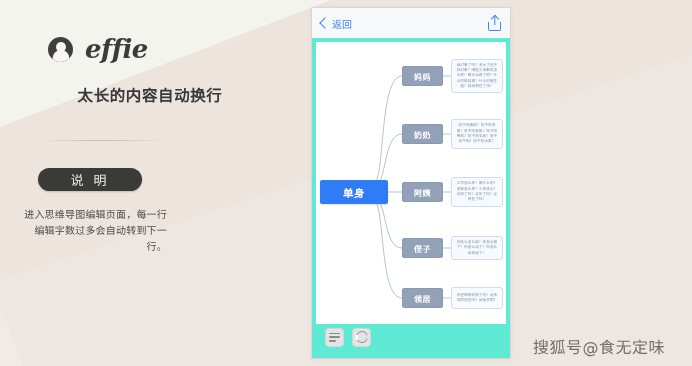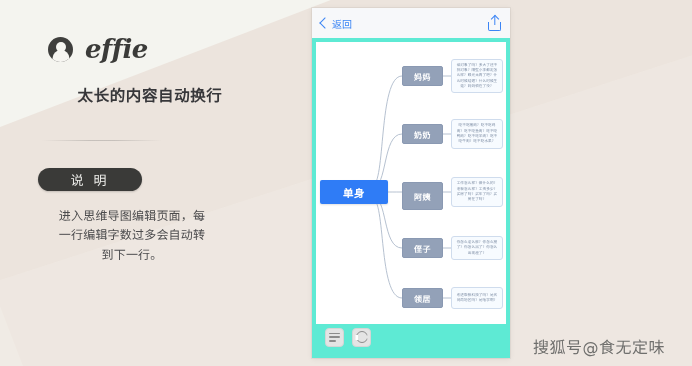--- a/index.html
+++ b/index.html
@@ -87,24 +87,23 @@
     display:flex;align-items:center;justify-content:center;
     font-family:"DejaVu Sans","Liberation Sans",sans-serif;
     font-size:13px;letter-spacing:3px;font-weight:400;
     border:none;cursor:pointer;
     box-shadow:0 1px 2px rgba(0,0,0,.18);
     padding:0;
   }
   .blurb{
     position:absolute;left:17px;top:207px;width:150px;
     font-family:"DejaVu Sans","Liberation Sans",sans-serif;
-    font-size:12px;line-height:1.62;
+    font-size:10px;line-height:1.62;
     color:#4b4b4d;letter-spacing:.2px;
-    text-align:center;
-    margin-left:40px;
+    text-align:right;
   }
 
   
   .phone{
     position:absolute;left:312px;top:8px;
     width:198px;height:350px;
     background:#5eead4;
     z-index:5;
     box-shadow:0 0 0 1px rgba(0,0,0,.045), 0 1px 6px rgba(0,0,0,.07);
     overflow:hidden;
@@ -286,21 +285,21 @@
           <span>谈对象了吗？多大了还不找对象？隔壁小李都定怎么样？眼光太高了吧？什么时候结婚？什么时候生娃？妈妈很在了没？</span>
         </div>
 
         <div class="node node-topic" style="left:86px;top:82px;width:41px;height:20px;">
           <span>奶奶</span>
         </div>
         <div class="node node-leaf" style="left:135px;top:77px;width:52px;height:30px;">
           <span>吃不吃猪肉？吃不吃鸡肉？吃不吃鱼肉？吃不吃鸭肉？吃不吃羊肉？吃不吃牛肉？吃不吃水果？</span>
         </div>
 
-        <div class="node node-topic" style="left:86px;top:140px;width:41px;height:28px;">
+        <div class="node node-topic" style="left:86px;top:140px;width:41px;height:20px;">
           <span>阿姨</span>
         </div>
         <div class="node node-leaf" style="left:135px;top:135px;width:52px;height:30px;">
           <span>工作怎么样？做什么的？老板怎么样？工资多少？买房了吗？买车了吗？买房在了吗？</span>
         </div>
 
         <div class="node node-topic" style="left:86px;top:196px;width:41px;height:20px;">
           <span>侄子</span>
         </div>
         <div class="node node-leaf" style="left:135px;top:194px;width:52px;height:24px;">

